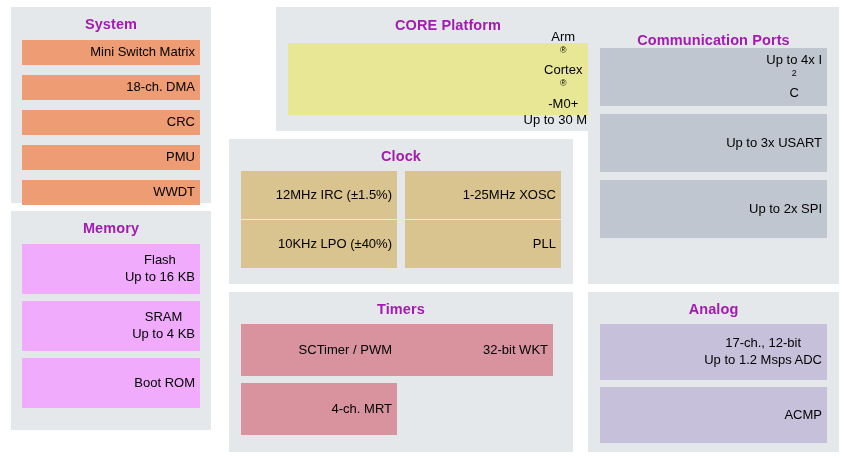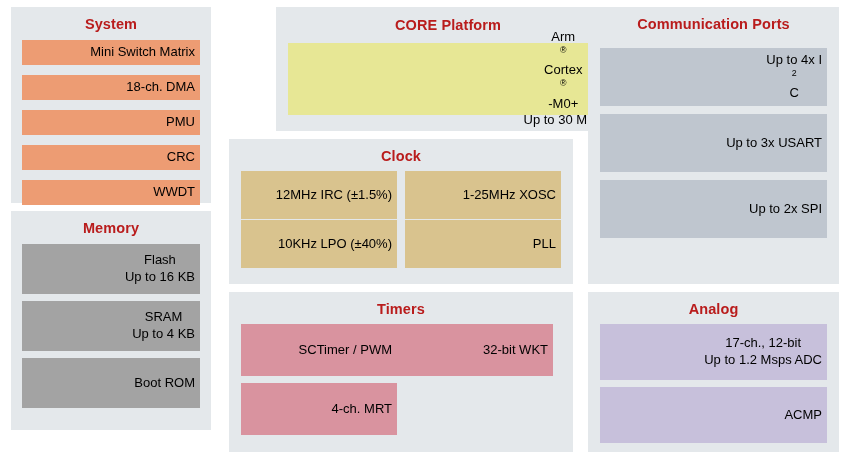--- a/index.html
+++ b/index.html
@@ -23,21 +23,21 @@
   }
   .panel {
     position: absolute;
     background: #E4E8EB;
     box-sizing: border-box;
   }
   .panel-title {
     text-align: center;
     font-weight: bold;
     font-size: 14.5px;
-    color: #b91c1c;
+    color: #a21caf;
     line-height: 1;
     letter-spacing: 0.1px;
   }
   .blocks {
     position: absolute;
     left: 0; right: 0;
     display: flex;
     flex-wrap: wrap;
     align-content: flex-start;
   }
@@ -64,21 +64,21 @@
   #panel-system { top: 7px;   height: 196px; }
   #panel-memory { top: 211px; height: 219px; }
   #panel-core   { top: 7px;   height: 124px; margin-left: 47px; }
   #panel-clock  { top: 139px; height: 145px; }
   #panel-timers { top: 292px; height: 160px; }
   #panel-comm   { top: 7px;   height: 277px; }
   #panel-analog { top: 292px; height: 160px; }
 
   
   .c-orange { background: #ED9C73; }
-  .c-blue   { background: #a3a3a3; }
+  .c-blue   { background: #f0abfc; }
   .c-yellow { background: #E7E795; }
   .c-tan    { background: #D9C38E; }
   .c-pink   { background: #D9939F; }
   .c-gray   { background: #BFC6CF; }
   .c-purple { background: #C7C0DB; }
 
   
   #panel-system .panel-title { margin-top: 10px; }
   #panel-system .blocks { top: 33px; padding: 0 11px; gap: 10px 0; }
   #panel-system .block { width: 100%; height: 25px; }
@@ -97,21 +97,21 @@
   #panel-clock .panel-title { margin-top: 10px; }
   #panel-clock .blocks { top: 32px; padding: 0 12px; gap: 1px 8px; }
   #panel-clock .block { width: calc(50% - 4px); height: 48px; }
 
   
   #panel-timers .panel-title { margin-top: 10px; }
   #panel-timers .blocks { top: 32px; padding: 0 12px; gap: 7px 0; }
   #panel-timers .block { width: calc(50% - 4px); height: 52px; }
 
   
-  #panel-comm .panel-title { margin-top: 10px; }
+  #panel-comm .panel-title { margin-top: 26px; }
   #panel-comm .blocks { top: 33px; padding: 8px 12px; gap: 8px 0; }
   #panel-comm .block { width: 100%; height: 58px; }
 
   
   #panel-analog .panel-title { margin-top: 10px; }
   #panel-analog .blocks { top: 32px; padding: 0 12px; gap: 7px 0; }
   #panel-analog .block { width: 100%; height: 56px; }
 
   sup { font-size: 0.68em; vertical-align: super; line-height: 0; }
 </style>
@@ -123,24 +123,24 @@
   <div class="panel col-left" id="panel-system">
     <div class="panel-title">System</div>
     <div class="blocks">
       <div class="block c-orange">
         <span>Mini Switch Matrix</span>
       </div>
       <div class="block c-orange">
         <span>18-ch. DMA</span>
       </div>
       <div class="block c-orange">
+        <span>CRC</span>
+      </div>
+      <div class="block c-orange">
         <span>PMU</span>
-      </div>
-      <div class="block c-orange">
-        <span>CRC</span>
       </div>
       <div class="block c-orange">
         <span>WWDT</span>
       </div>
     </div>
   </div>
 
   <div class="panel col-left" id="panel-memory">
     <div class="panel-title">Memory</div>
     <div class="blocks">

